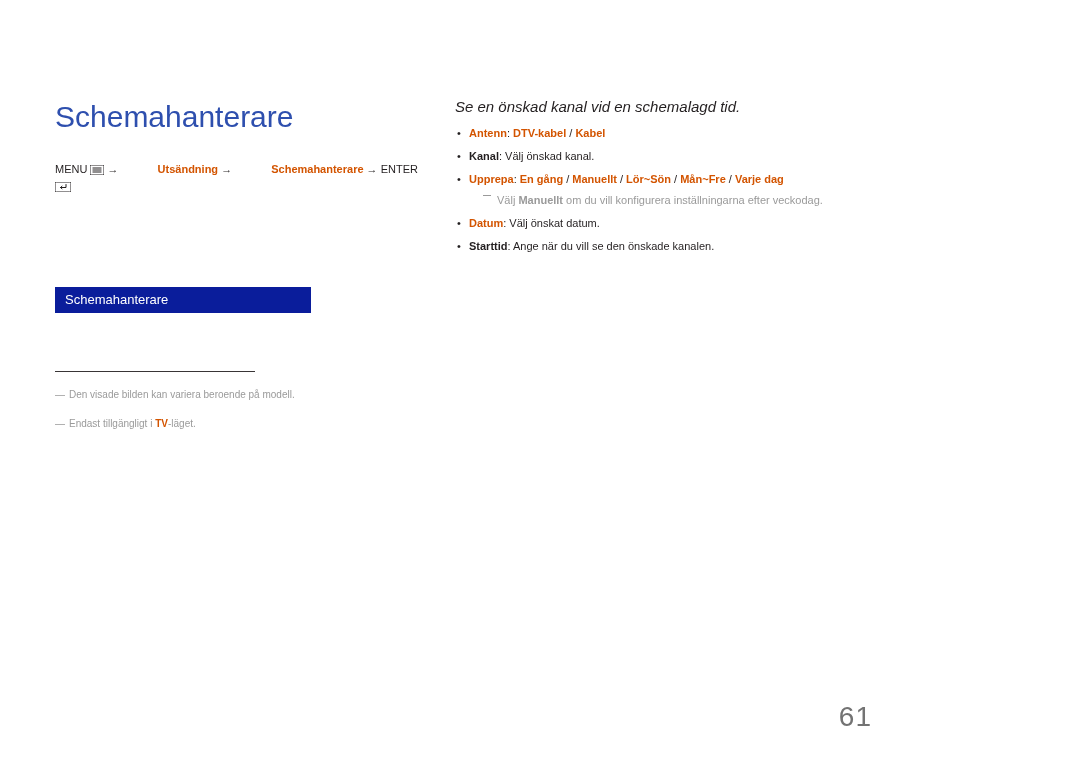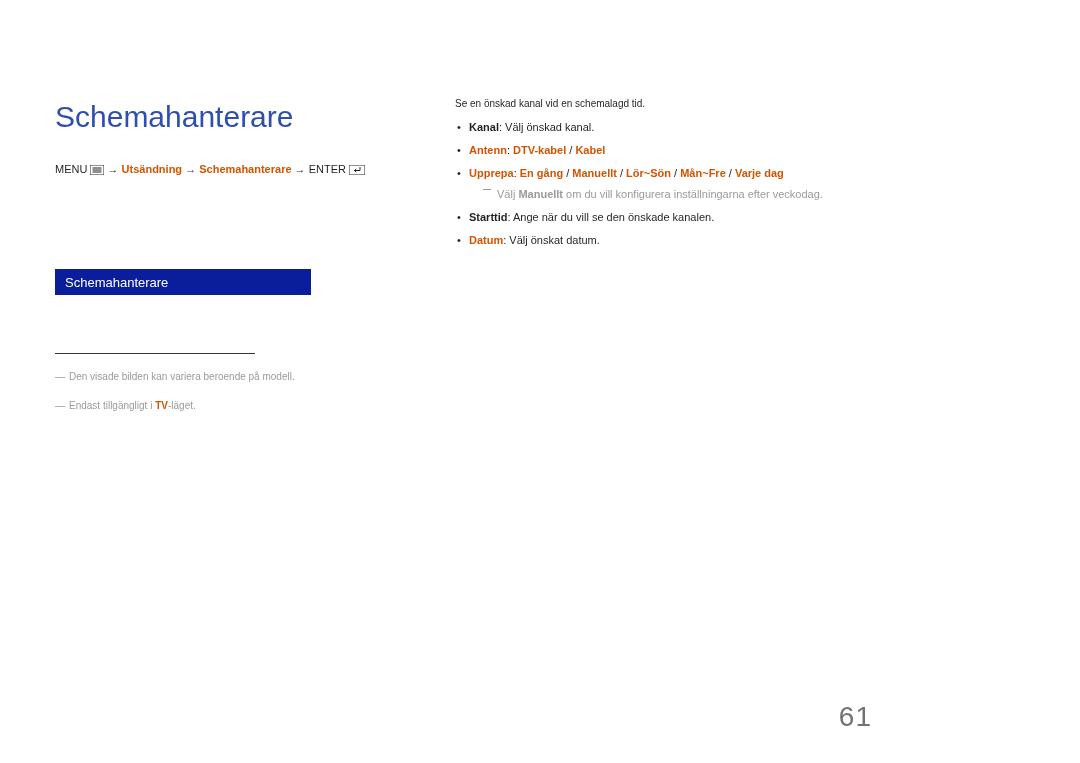--- a/index.html
+++ b/index.html
@@ -3,31 +3,31 @@
 <meta charset="utf-8">
 <style>
   * { box-sizing: border-box; margin: 0; padding: 0; }
   html, body { width: 1080px; height: 763px; background: #fff; font-family: "Segoe UI", "Helvetica Neue", Arial, sans-serif; color: #231f20; }
   .page { position: relative; width: 927px; height: 763px; padding: 100px 55px 40px 55px; }
   .left-col { position: absolute; left: 55px; top: 100px; width: 380px; }
   .right-col { position: absolute; left: 455px; top: 98px; width: 560px; }
   h1.title { color: #2e4fae; font-weight: 400; font-size: 30px; letter-spacing: 0px; }
   .menupath { margin-top: 28px; font-size: 11px; line-height: 1.4; }
   .menupath .bold { font-weight: 400; color: #231f20; }
-  .menupath .orange { color: #d35400; font-weight: 700; }
+  .menupath .orange { color: #d35400; font-weight: 700; margin-left: 36px; }
   .menu-icon, .enter-icon { display: inline-block; vertical-align: -2px; }
   .bluebox { margin-top: 90px; width: 256px; height: 26px; background: #0b1fa3; background: #0b1090; background: #0b1c95; background: #0b1a9a; display:flex; align-items:center; padding-left:10px; }
   
   .bluebox { background: #0e1faa; background:#0b1a99; background:#0a1c9f; background:#0a239e; background:#0a1e99; background:#0a1d9b; }
   .bluebox span { color: #fff; font-size: 13px; }
   .divider { margin-top: 58px; width: 200px; border: none; border-top: 1px solid #231f20; opacity:0.9; }
   .footnote { margin-top: 16px; font-size: 10px; color: #9a9a9a; line-height:1.3; }
   .footnote .dash { color:#9a9a9a; margin-right:4px; }
   .footnote .tv { color:#d35400; font-weight:700; }
-  .right-col p.intro { font-size: 10px; color:#231f20; }
+  .right-col p.intro { font-size: 15px; color:#231f20;font-style:italic; }
   ul.items { list-style: none; margin-top: 10px; }
   ul.items > li { font-size: 11px; line-height: 1.55; margin-top: 6px; padding-left: 14px; position: relative; }
   ul.items > li::before { content: "•"; position: absolute; left: 2px; top: 0; color:#231f20; }
   .orange { color:#d35400; font-weight:700; }
   .bold { font-weight:700; }
   .sub { margin-top:4px; padding-left: 28px; font-size:11px; color:#9a9a9a; position:relative; }
   .sub::before { content:""; position:absolute; left:14px; top:3px; width:8px; height:1px; border-top:1px solid #9a9a9a; }
   .sub .strong { font-weight:700; color:#9a9a9a; }
   .page-number { position:absolute; right:55px; bottom:30px; font-size:28px; color:#737373; font-weight:300; letter-spacing:1px; }
   
@@ -77,34 +77,34 @@
     </div>
     <div class="footnote">
       <span class="dash">―</span><span>Endast tillgängligt i </span><span class="tv">TV</span><span>-läget.</span>
     </div>
   </div>
 
   <div class="right-col">
     <p class="intro">Se en önskad kanal vid en schemalagd tid.</p>
     <ul class="items">
       <li>
-        <span class="bold">Kanal</span><span>: Välj önskad kanal.</span>
+        <span class="orange">Antenn</span><span>: </span><span class="orange">DTV-kabel</span><span> / </span><span class="orange">Kabel</span>
       </li>
       <li>
-        <span class="orange">Antenn</span><span>: </span><span class="orange">DTV-kabel</span><span> / </span><span class="orange">Kabel</span>
+        <span class="bold">Kanal</span><span>: Välj önskad kanal.</span>
       </li>
       <li>
         <span class="orange">Upprepa</span><span>: </span><span class="orange">En gång</span><span> / </span><span class="orange">Manuellt</span><span> / </span><span class="orange">Lör~Sön</span><span> / </span><span class="orange">Mån~Fre</span><span> / </span><span class="orange">Varje dag</span>
         <div class="sub">
           <span>Välj </span><span class="strong">Manuellt</span><span> om du vill konfigurera inställningarna efter veckodag.</span>
         </div>
       </li>
       <li>
-        <span class="bold">Starttid</span><span>: Ange när du vill se den önskade kanalen.</span>
+        <span class="orange">Datum</span><span>: Välj önskat datum.</span>
       </li>
       <li>
-        <span class="orange">Datum</span><span>: Välj önskat datum.</span>
+        <span class="bold">Starttid</span><span>: Ange när du vill se den önskade kanalen.</span>
       </li>
     </ul>
   </div>
 
   <div class="page-number">61</div>
 </div>
 
 </body></html>

